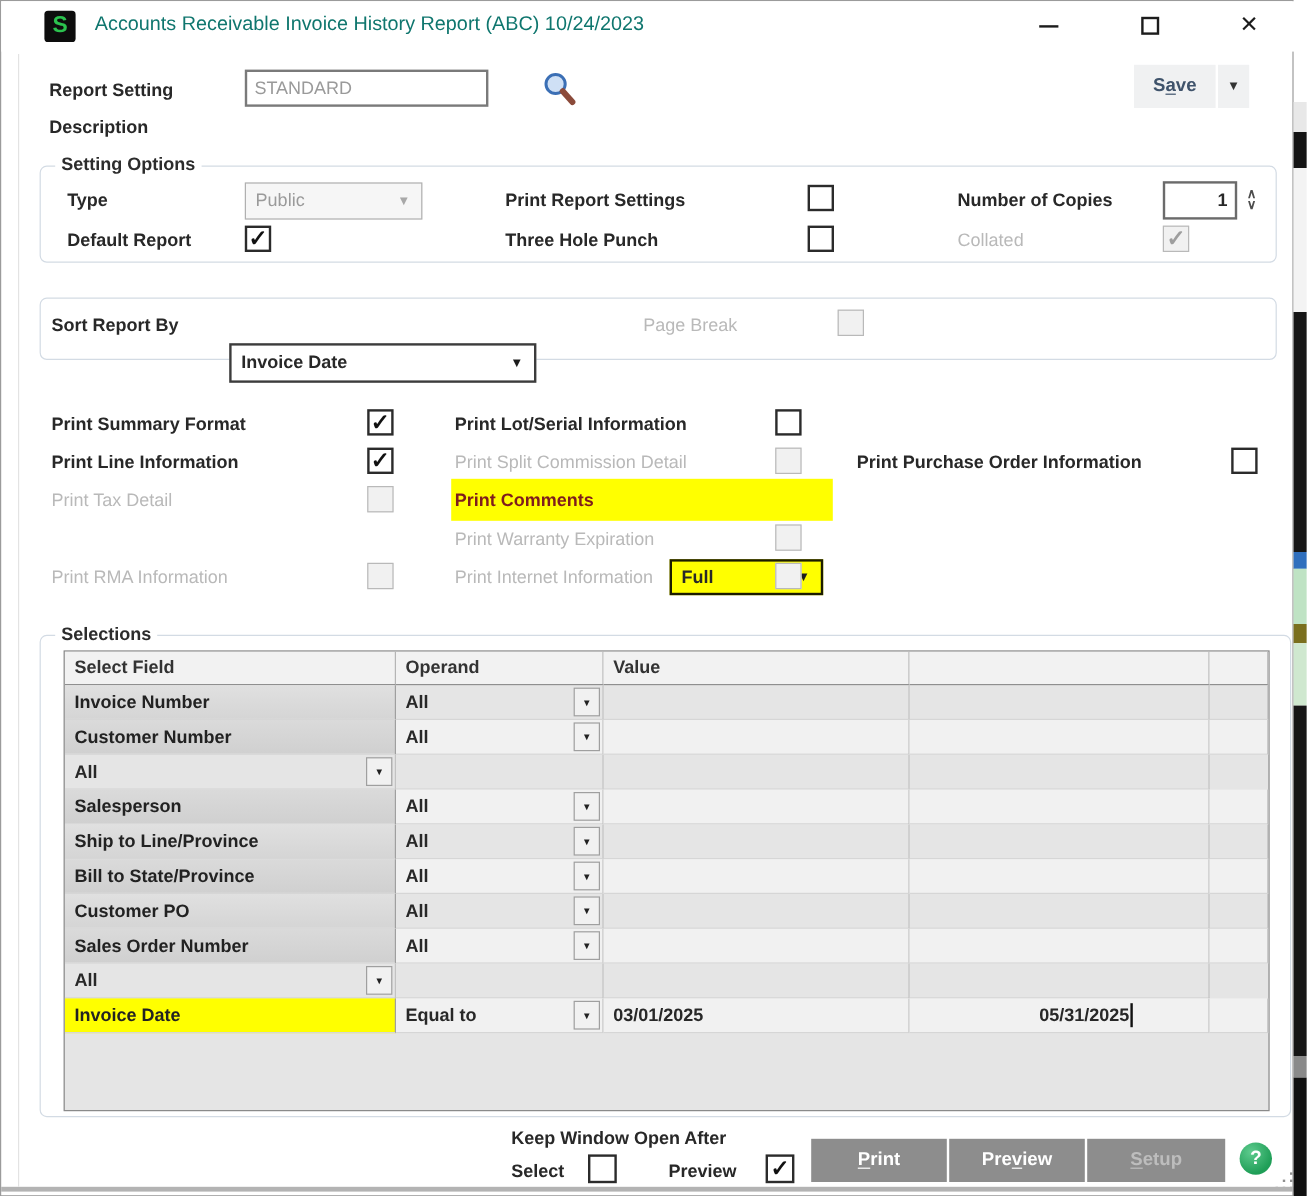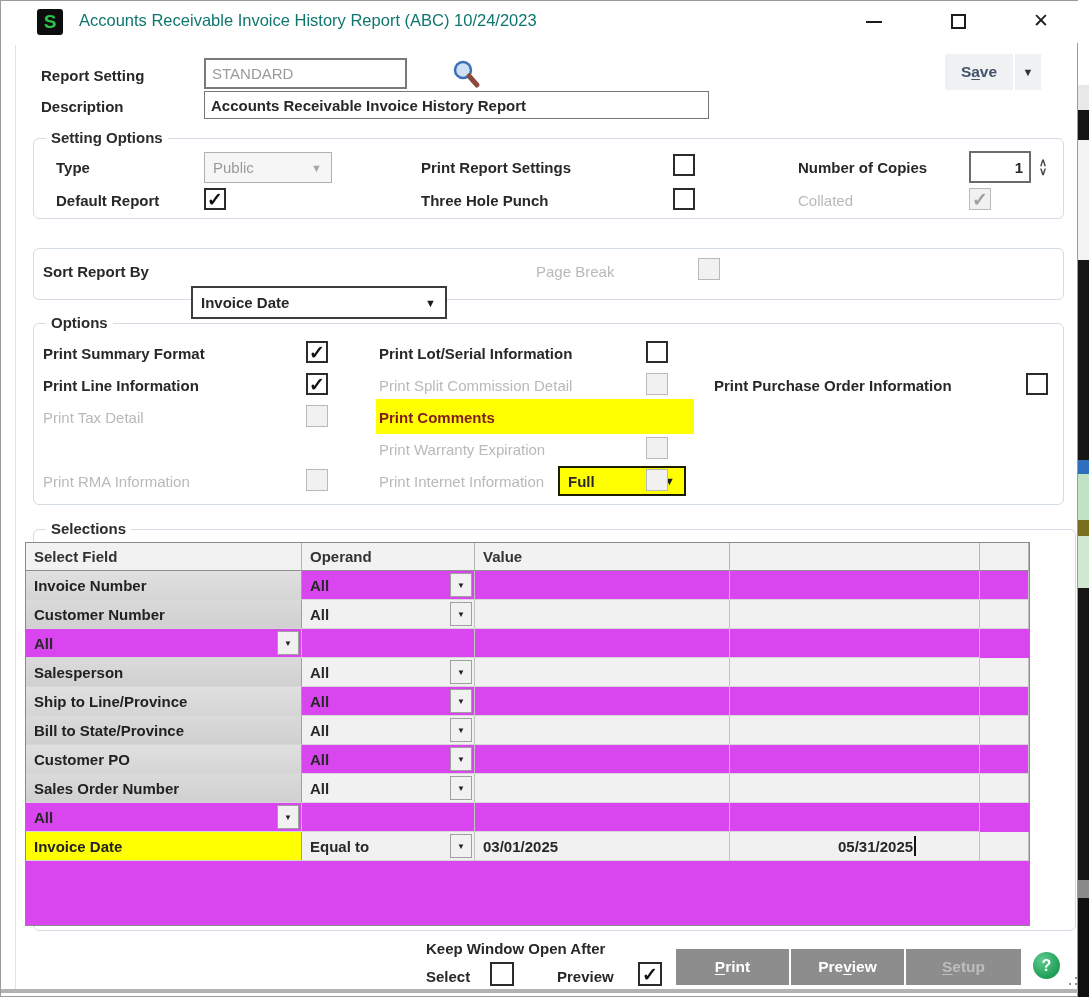--- a/index.html
+++ b/index.html
@@ -51,22 +51,22 @@
   .flatbtn { background:#f0f1f2; display:flex; align-items:center; justify-content:center;
              color:#3f536b; font-size:15.5px; }
   .u { text-decoration:underline; text-underline-offset:2px; }
 
   
   #copies-spinner { position:absolute; left:1033px; top:150px; width:18px; height:32px;
                     display:flex; flex-direction:column; align-items:center; justify-content:center;
                     color:#4d4d4d; font-size:11px; line-height:9px; font-weight:700; }
 
   
-  #sel-table { position:absolute; left:24px; top:541px; width:1005px; height:384px;
-               border:1px solid #8a8a8a; background:#d946ef; overflow:hidden; }
+  #sel-table { position:absolute; left:52px; top:541px; width:1005px; height:384px;
+               border:1px solid #8a8a8a; background:#e5e5e5; overflow:hidden; }
   .trow, #sel-header { display:grid; grid-template-columns:276px 173px 255px 250px auto; }
   #sel-header { height:28px; }
   #sel-header .hcell { background:#f2f2f2; border-right:1px solid #b5b5b5; border-bottom:1px solid #8f8f8f;
                        display:flex; align-items:center; padding-left:8px; font-size:15px; color:#333; }
   .trow { height:29px; }
   .cell { position:relative; border-right:1px solid #c2c2c2; border-bottom:1px solid #d6d6d6;
           display:flex; align-items:center; font-size:15px; white-space:nowrap; }
   .c-field { background:linear-gradient(#e0e0e0,#d5d5d5); border-right:1px solid #9f9f9f; padding-left:8px; color:#222; }
   .trow.alt .c-field { background:linear-gradient(#dadada,#d0d0d0); }
   .trow.alt .cell:not(.c-field) { background:#f1f1f1; }
@@ -131,29 +131,26 @@
     <div class="flatbtn abs" style="left:944px; top:53px; width:68px; height:36px;">
       <span>S</span>
         <span class="u">a</span>
         <span>ve</span>
     </div>
     <div class="flatbtn abs" style="left:1014px; top:53px; width:26px; height:36px; color:#333; font-size:11px;">
       <span>▼</span>
     </div>
 
     <div class="lbl" style="left:40px; top:97px;">Description</div>
-    <div class="tinput abs" style="left:203px; top:90px; width:505px; height:28px;">
-      <span>Accounts Receivable Invoice History Report</span>
-    </div>
 
     <div class="groupbox" style="left:32px; top:137px; width:1031px; height:81px;">
       <span class="legend">Setting Options</span>
     </div>
     <div class="lbl" style="left:55px; top:158px;">Type</div>
-    <div class="combo disabled abs" style="left:203px; top:151px; width:128px; height:31px;">
+    <div class="combo disabled abs" style="left:203px; top:151px; width:148px; height:31px;">
       <span>Public</span>
       <span class="arrow">▼</span>
     </div>
     <div class="lbl" style="left:420px; top:158px;">Print Report Settings</div>
     <div class="cb" style="left:672px; top:153px;"></div>
     <div class="lbl" style="left:797px; top:158px;">Number of Copies</div>
     <div class="tinput abs" style="left:968px; top:150px; width:62px; height:32px; justify-content:flex-end; border-width:2px; border-color:#6b6b6b;">
       <span>1</span>
     </div>
     <div id="copies-spinner">
@@ -169,23 +166,20 @@
 
     <div class="groupbox" style="left:32px; top:247px; width:1031px; height:52px;"></div>
     <div class="lbl" style="left:42px; top:262px;">Sort Report By</div>
     <div class="combo abs" style="left:190px; top:254px; width:256px; height:33px;">
       <span>Invoice Date</span>
       <span class="arrow">▼</span>
     </div>
     <div class="lbl disabled" style="left:535px; top:262px;">Page Break</div>
     <div class="cb disabled" style="left:697px; top:257px;"></div>
 
-    <div class="groupbox" style="left:32px; top:322px; width:1031px; height:182px;">
-      <span class="legend">Options</span>
-    </div>
     <div class="lbl" style="left:42px; top:344px;">Print Summary Format</div>
     <div class="cb" style="left:305px; top:340px;">✓</div>
     <div class="lbl" style="left:378px; top:344px;">Print Lot/Serial Information</div>
     <div class="cb" style="left:645px; top:340px;"></div>
 
     <div class="lbl" style="left:42px; top:376px;">Print Line Information</div>
     <div class="cb" style="left:305px; top:372px;">✓</div>
     <div class="lbl disabled" style="left:378px; top:376px;">Print Split Commission Detail</div>
     <div class="cb disabled" style="left:645px; top:372px;"></div>
     <div class="lbl" style="left:713px; top:376px;">Print Purchase Order Information</div>

